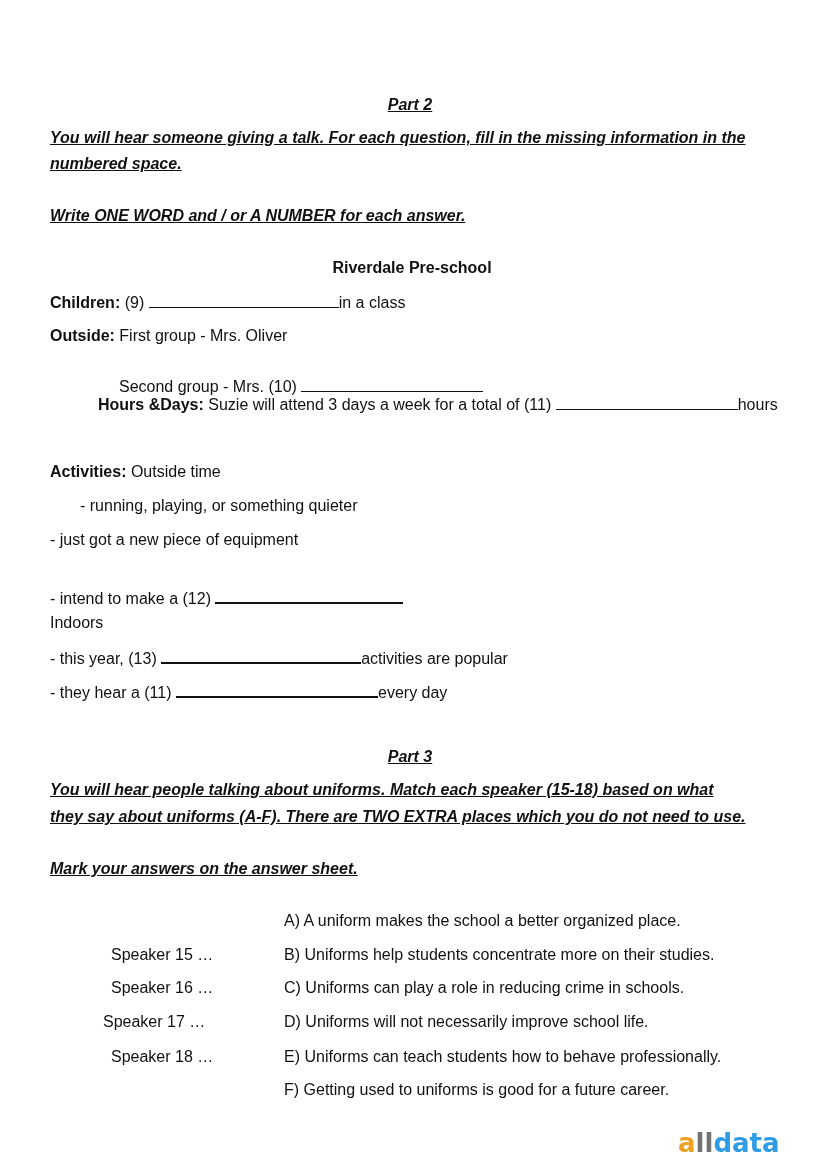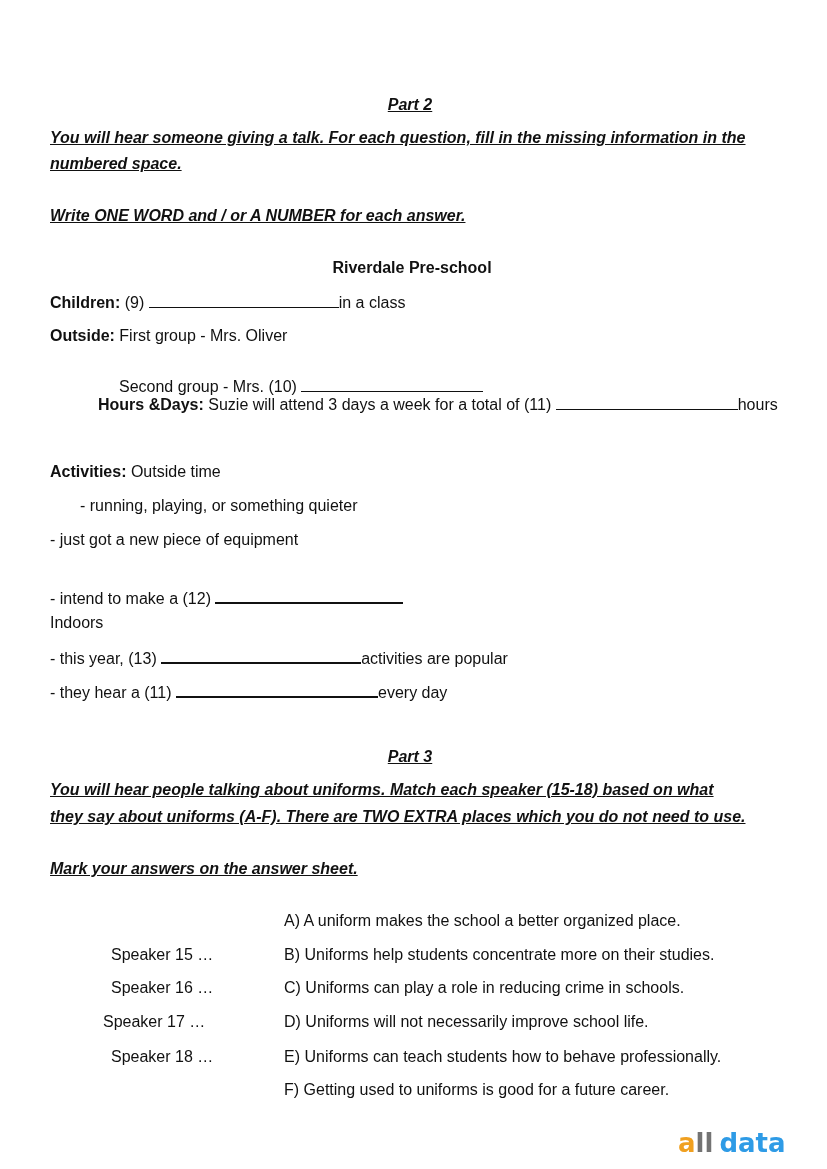--- a/index.html
+++ b/index.html
@@ -8,21 +8,21 @@
   .abs { position: absolute; white-space: nowrap; }
   .bi { font-weight: bold; font-style: italic; text-decoration: underline; }
   .b { font-weight: bold; }
   .center { left: 0; width: 820px; text-align: center; }
   .blank { display: inline-block; border-bottom: 1px solid #111; height: 14px; vertical-align: baseline; }
   .blank.thick { border-bottom-width: 2px; }
   .logo { position: absolute; left: 678px; top: 1128px; font-family: "DejaVu Sans", sans-serif;
           font-weight: bold; font-size: 26px; letter-spacing: 0px; }
   .logo .a { color: #f0a020; }
   .logo .ll { color: #737373; }
-  .logo .d { color: #2e9be6; padding-left: 6px; }
+  .logo .d { color: #2e9be6; }
 </style>
 </head>
 <body>
 
 <div class="abs center bi" style="top:96px;">Part 2</div>
 <div class="abs bi" style="left:50px; top:129px;">You will hear someone giving a talk. For each question, fill in the missing information in the</div>
 <div class="abs bi" style="left:50px; top:155px;">numbered space.</div>
 <div class="abs bi" style="left:50px; top:207px;">Write ONE WORD and / or A NUMBER for each answer.</div>
 
 <div class="abs center b" style="top:259px; left:2px;">Riverdale Pre-school</div>

